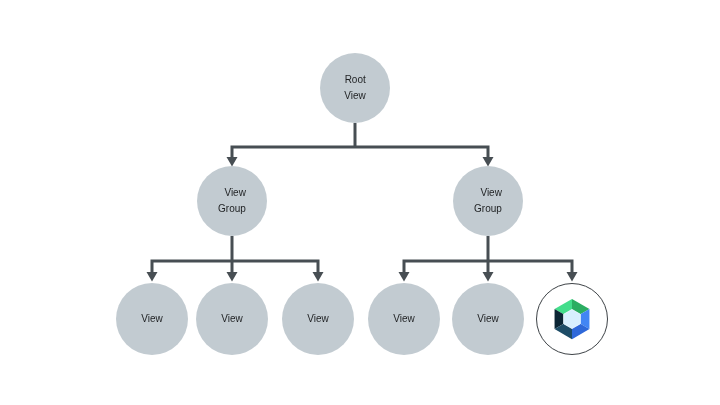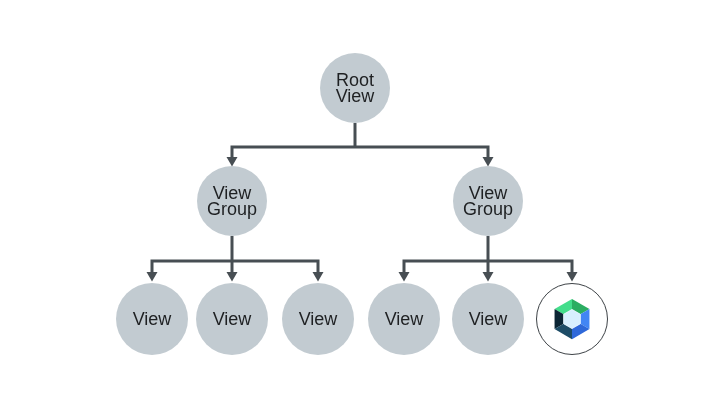--- a/index.html
+++ b/index.html
@@ -9,22 +9,22 @@
     font-family:"Liberation Sans",sans-serif;
   }
   .canvas{position:relative;width:720px;height:405px;background:var(--background,#ffffff)}
   .connectors{position:absolute;left:0;top:0;width:720px;height:405px}
   .connectors .line{fill:none;stroke:var(--connector,#474e53);stroke-width:3}
   .connectors .head{fill:var(--connector,#474e53);stroke:none}
   .node{
     position:absolute;border-radius:50%;
     background:var(--node-fill,#c2cbd1);
     display:flex;align-items:center;justify-content:center;
-    text-align:center;color:var(--node-text,#1e2022);
-    font-size:18px;line-height:16px;letter-spacing:0;
+    text-align:right;color:var(--node-text,#1e2022);
+    font-size:10px;line-height:16px;letter-spacing:0;
   }
   .node.sm{width:70px;height:70px}
   .node.lg{width:72px;height:72px}
   .node .lbl{white-space:pre-line}
   .node.compose-node{
     background:#ffffff;
     border:1.5px solid var(--compose-ring,#3e4347);
     box-sizing:border-box;
   }
   .compose-logo{display:block}

